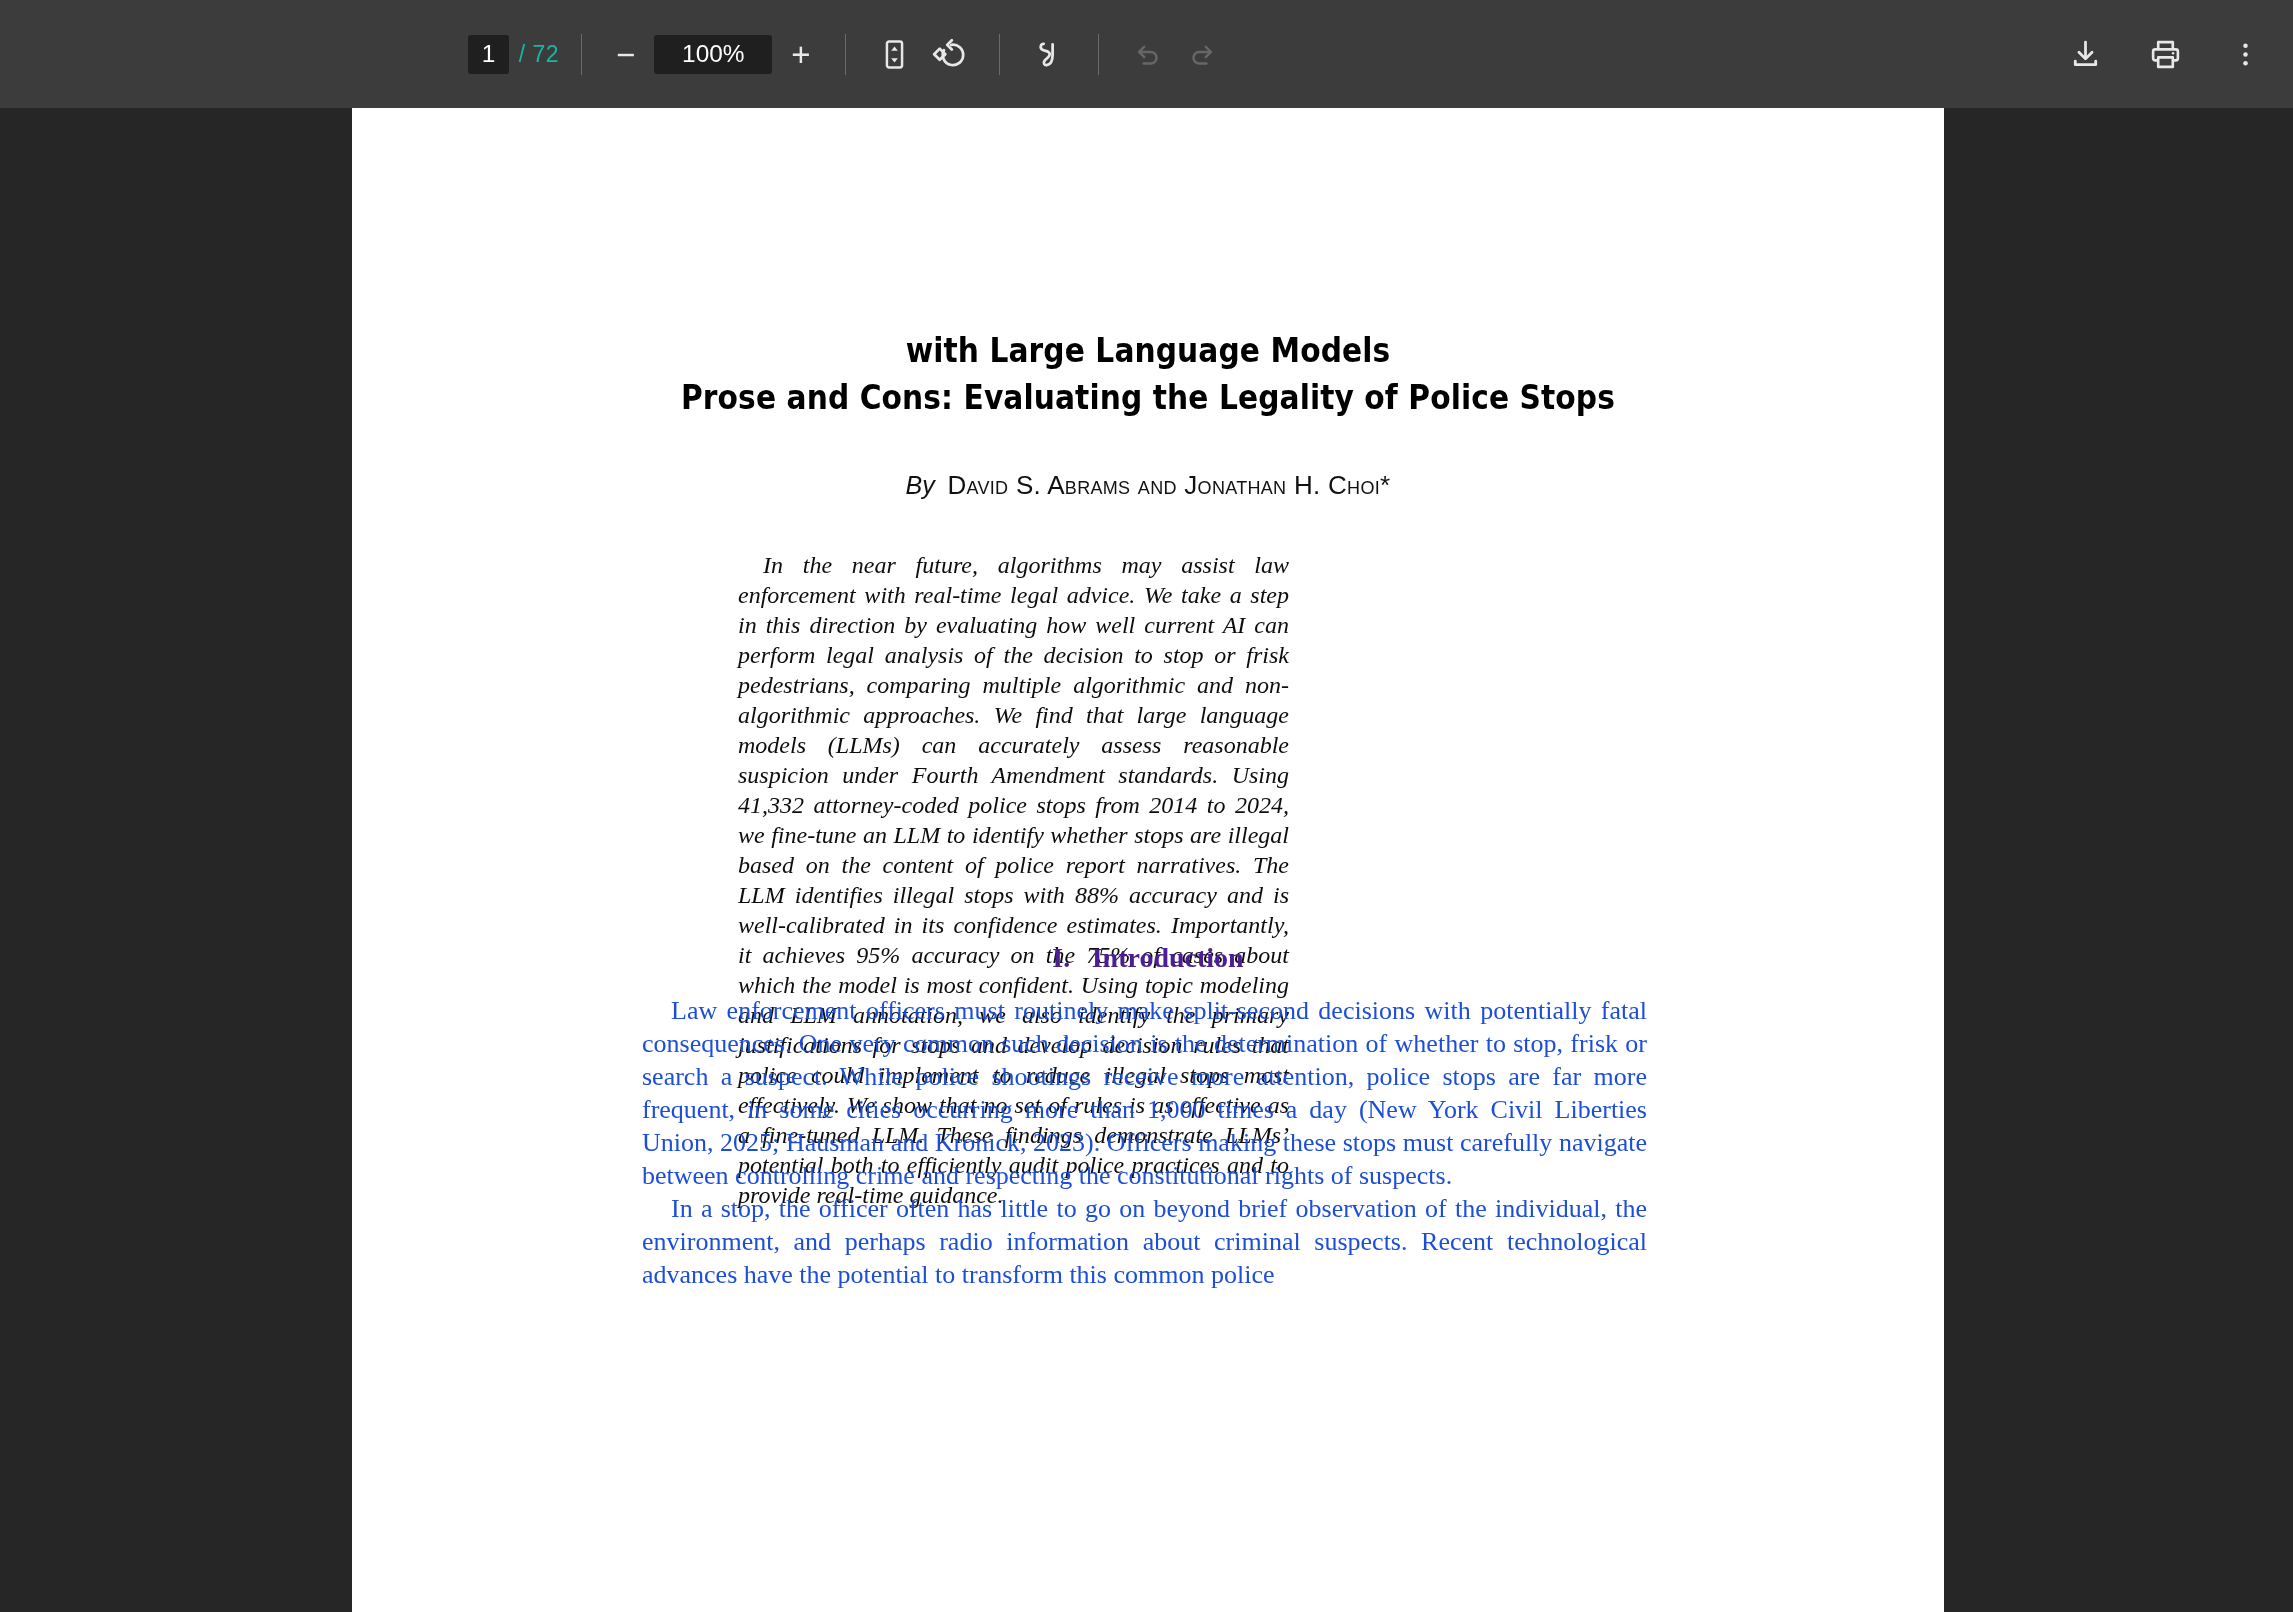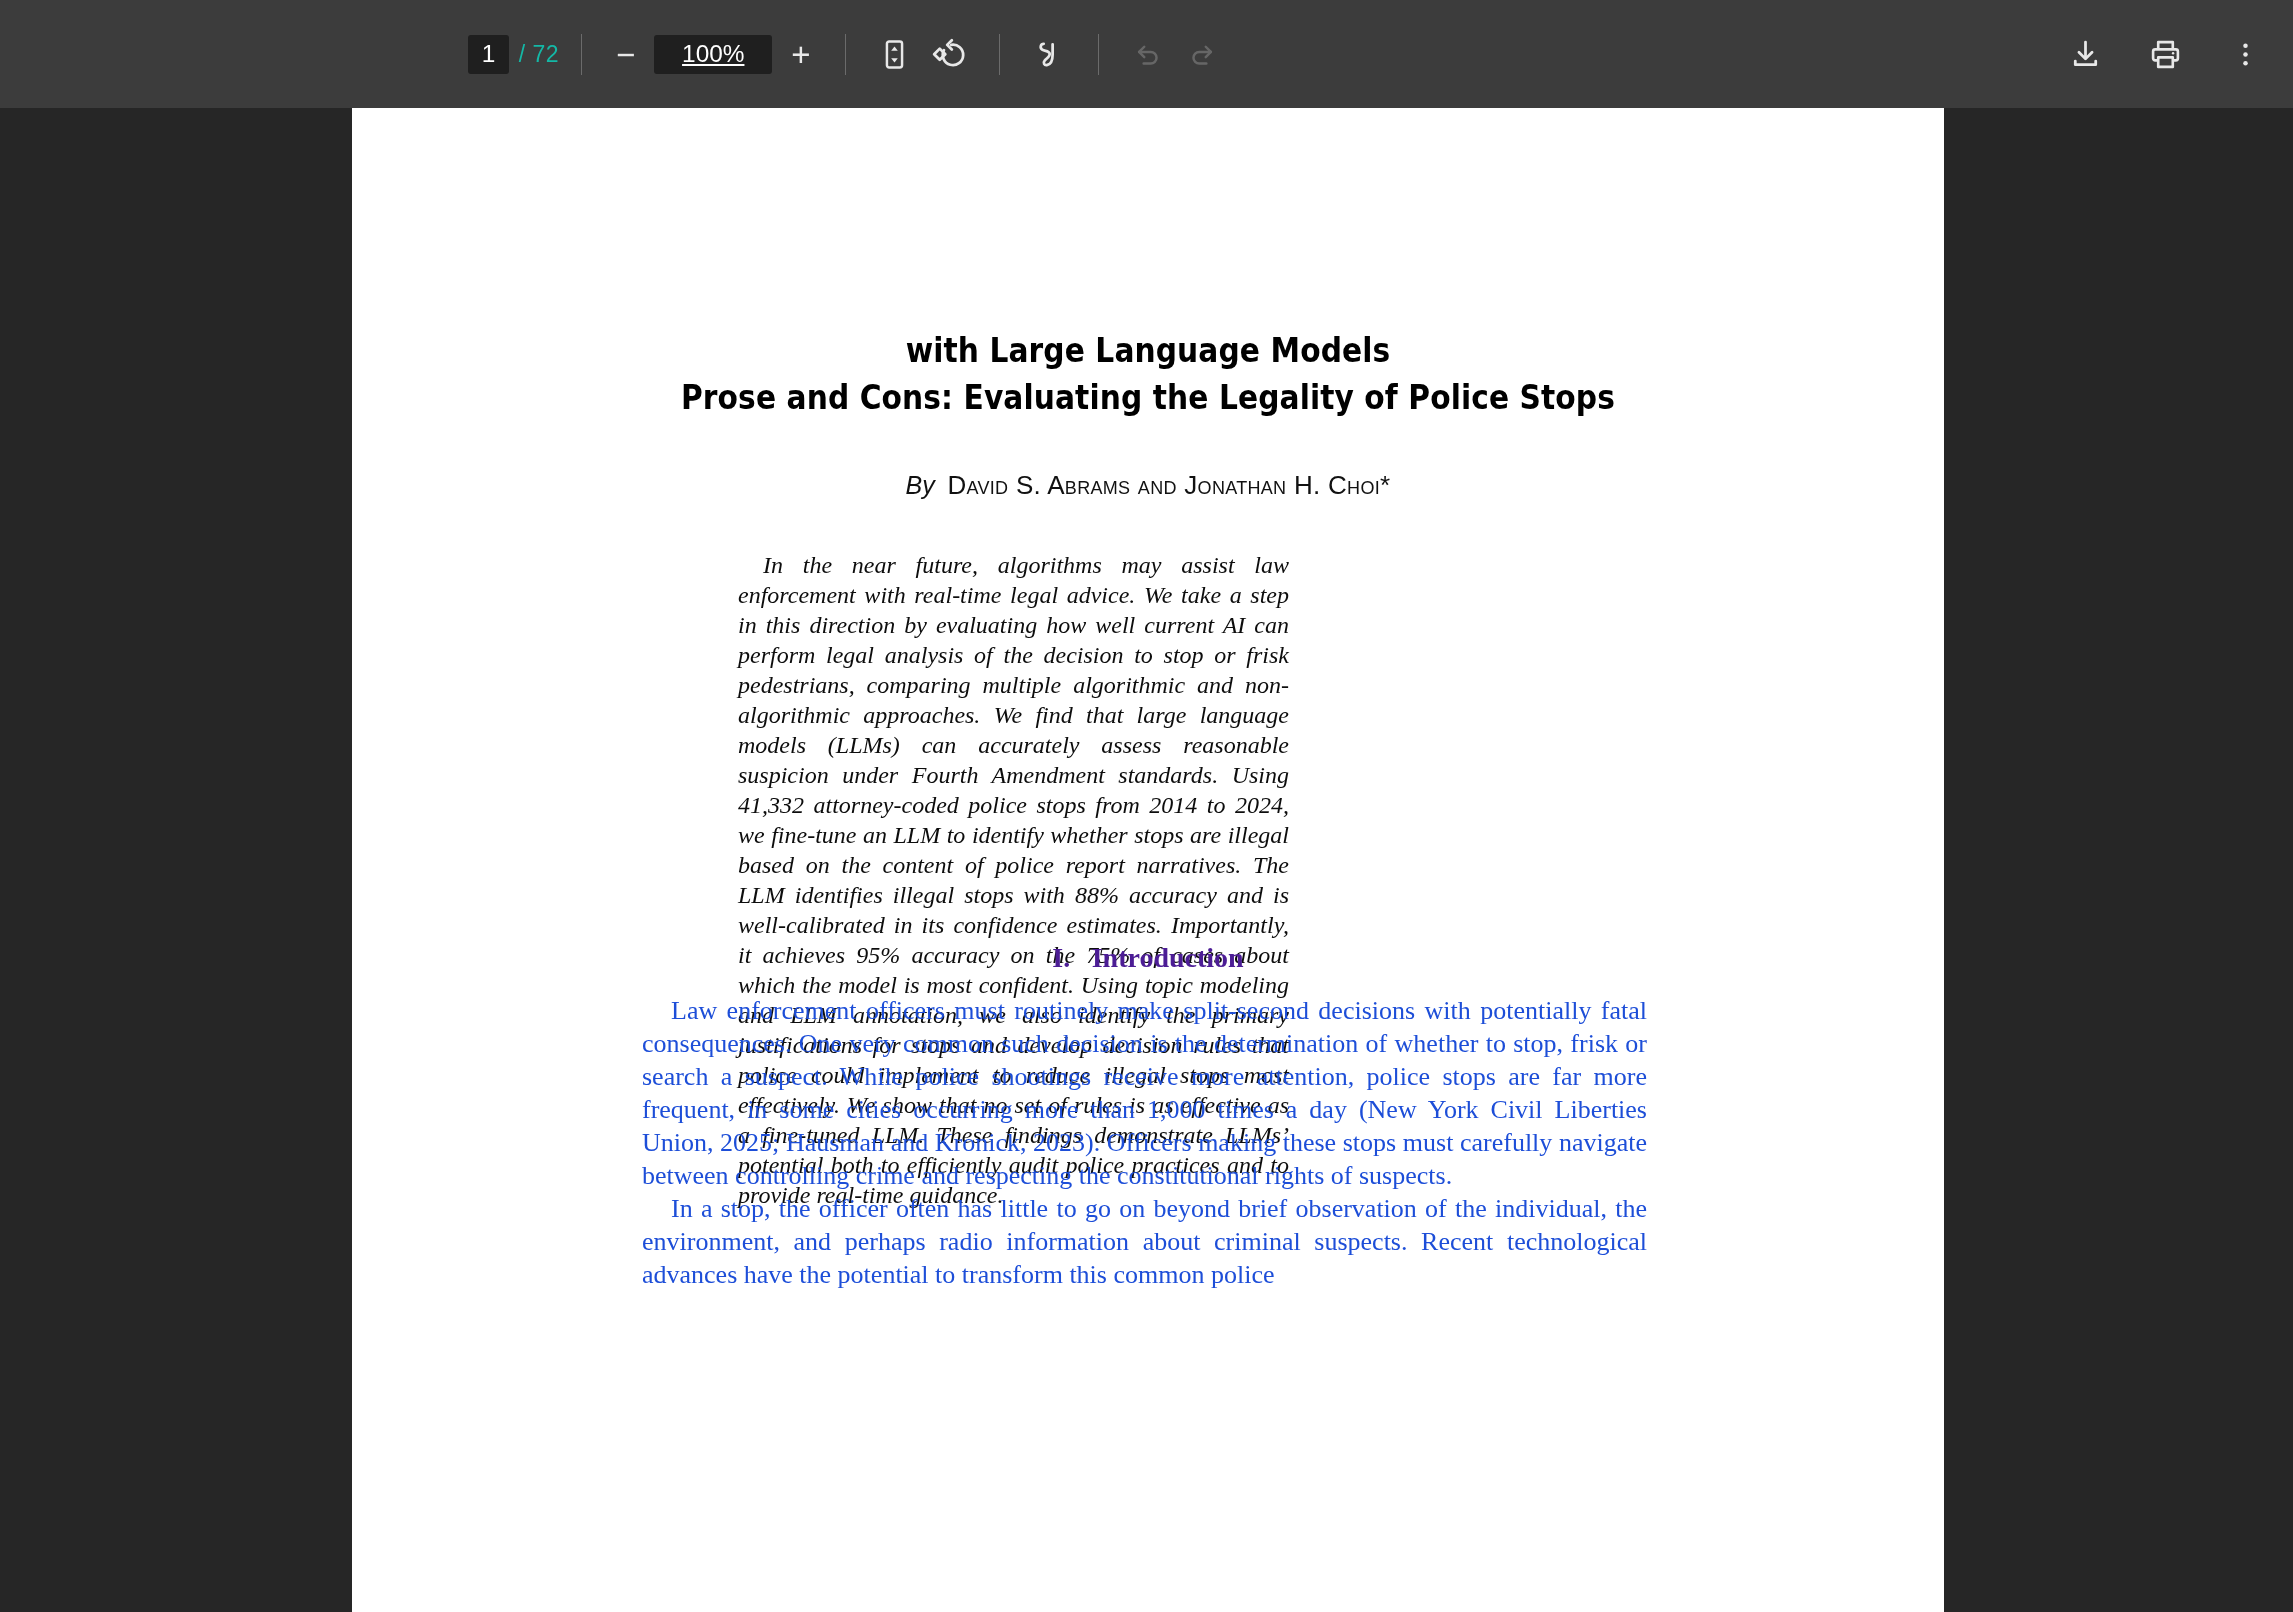--- a/index.html
+++ b/index.html
@@ -97,21 +97,20 @@
     height: 39px;
     min-width: 84px;
     padding: 0 28px;
     border-radius: 2.9px;
     display: flex;
     align-items: center;
     justify-content: center;
     font-size: 24.4px;
     color: #ffffff;
     cursor: text;
-    text-decoration: underline;
   }
   .plusminus {
     font-size: 33px;
     line-height: 1;
     color: #e8e8e8;
     width: 45px;
     height: 45px;
     display: flex;
     align-items: center;
     justify-content: center;

